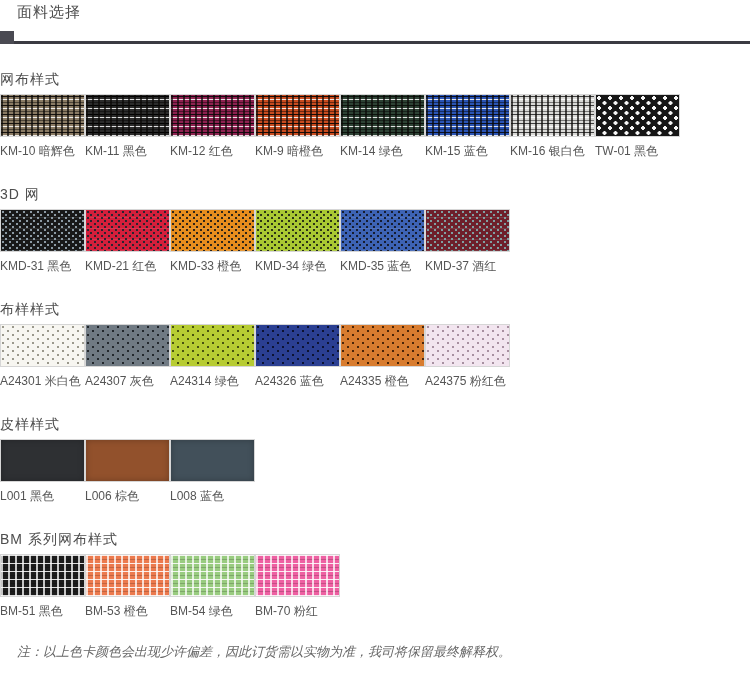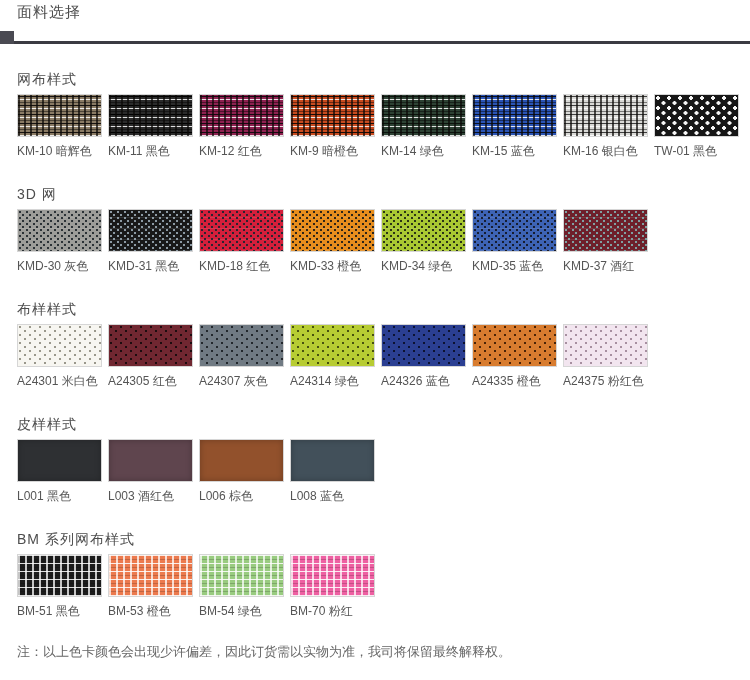--- a/index.html
+++ b/index.html
@@ -17,38 +17,38 @@
   }
   .header-rule {
     margin-top: 10px; height: 13px; position: relative;
     border-bottom: 3px solid #3b3b42;
   }
   .header-rule .rule-tab {
     position: absolute; left: 0; bottom: -3px; width: 14px; height: 13px;
     background: #4a4a52;
   }
   
-  .content { padding-left: 17px; }
+  .content { }
   .fabric-section { margin-top: 26px; }
   .section-title {
     font-size: 14px; font-weight: normal; color: #4d4d4d;
     line-height: 18px; letter-spacing: 1px;
   }
-  .swatch-row { margin-top: 6px; display: flex; gap: 6px; }
+  .swatch-row { margin-top: 6px; display: flex; }
   .swatch-cell { width: 85px; flex: 0 0 85px; }
   .swatch {
     width: 85px; height: 43px; border: 1px solid #d6d6d6; cursor: pointer;
   }
   .swatch-label {
     margin-top: 7px; font-size: 12px; color: #555; line-height: 15px;
     white-space: nowrap;
   }
   
   .footer-note {
-    margin: 24px 0 0 17px; font-size: 13px; color: #666; line-height: 17px;
+    margin: 24px 0 0 17px; font-size: 13px; color: #666; line-height: 17px; font-style: italic;
   }
 
   
   .tex-weave {
     background-color: var(--c);
     background-image:
       repeating-linear-gradient(90deg, rgba(10,8,6,.7) 0 2px, transparent 2px 6px),
       repeating-linear-gradient(0deg,
         rgba(255,255,255,.85) 0 1px, transparent 1px 3px,
         var(--c2) 3px 4px, transparent 4px 6px,
@@ -141,30 +141,26 @@
         <div class="swatch-cell">
           <div class="swatch tex-dots" style="--c: #161616; --c2: #f5f5f5;"></div>
           <div class="swatch-label">TW-01 黑色</div>
         </div>
       </div>
     </section>
     <section class="fabric-section">
       <h3 class="section-title">3D 网</h3>
       <div class="swatch-row">
         <div class="swatch-cell">
-          <div class="swatch tex-mesh3d" style="--c: #9d9d99; --c2: #2b3236;"></div>
-          <div class="swatch-label">KMD-30 灰色</div>
-        </div>
-        <div class="swatch-cell">
           <div class="swatch tex-mesh3d" style="--c: #181818; --c2: #8b99a3;"></div>
           <div class="swatch-label">KMD-31 黑色</div>
         </div>
         <div class="swatch-cell">
           <div class="swatch tex-mesh3d" style="--c: #d41f3b; --c2: #2a2430;"></div>
-          <div class="swatch-label">KMD-18 红色</div>
+          <div class="swatch-label">KMD-21 红色</div>
         </div>
         <div class="swatch-cell">
           <div class="swatch tex-mesh3d" style="--c: #e78d1d; --c2: #2e2418;"></div>
           <div class="swatch-label">KMD-33 橙色</div>
         </div>
         <div class="swatch-cell">
           <div class="swatch tex-mesh3d" style="--c: #a9c832; --c2: #2b3316;"></div>
           <div class="swatch-label">KMD-34 绿色</div>
         </div>
         <div class="swatch-cell">
@@ -178,24 +174,20 @@
       </div>
     </section>
     <section class="fabric-section">
       <h3 class="section-title">布样样式</h3>
       <div class="swatch-row">
         <div class="swatch-cell">
           <div class="swatch tex-perf" style="--c: #f7f6f1; --c2: #9a988c;"></div>
           <div class="swatch-label">A24301 米白色</div>
         </div>
         <div class="swatch-cell">
-          <div class="swatch tex-perf" style="--c: #702731; --c2: #1c0c0f;"></div>
-          <div class="swatch-label">A24305 红色</div>
-        </div>
-        <div class="swatch-cell">
           <div class="swatch tex-perf" style="--c: #707a83; --c2: #23282d;"></div>
           <div class="swatch-label">A24307 灰色</div>
         </div>
         <div class="swatch-cell">
           <div class="swatch tex-perf" style="--c: #b7cc33; --c2: #47510f;"></div>
           <div class="swatch-label">A24314 绿色</div>
         </div>
         <div class="swatch-cell">
           <div class="swatch tex-perf" style="--c: #2b3f92; --c2: #0c1232;"></div>
           <div class="swatch-label">A24326 蓝色</div>
@@ -211,24 +203,20 @@
       </div>
     </section>
     <section class="fabric-section">
       <h3 class="section-title">皮样样式</h3>
       <div class="swatch-row">
         <div class="swatch-cell">
           <div class="swatch tex-leather" style="--c: #2e3033; --c2: #1d1f21;"></div>
           <div class="swatch-label">L001 黑色</div>
         </div>
         <div class="swatch-cell">
-          <div class="swatch tex-leather" style="--c: #5f454e; --c2: #4a353d;"></div>
-          <div class="swatch-label">L003 酒红色</div>
-        </div>
-        <div class="swatch-cell">
           <div class="swatch tex-leather" style="--c: #92512c; --c2: #713d20;"></div>
           <div class="swatch-label">L006 棕色</div>
         </div>
         <div class="swatch-cell">
           <div class="swatch tex-leather" style="--c: #42505a; --c2: #323d45;"></div>
           <div class="swatch-label">L008 蓝色</div>
         </div>
       </div>
     </section>
     <section class="fabric-section">

